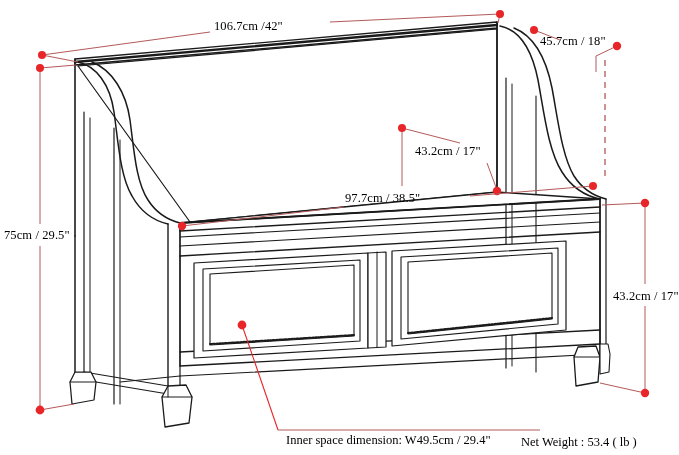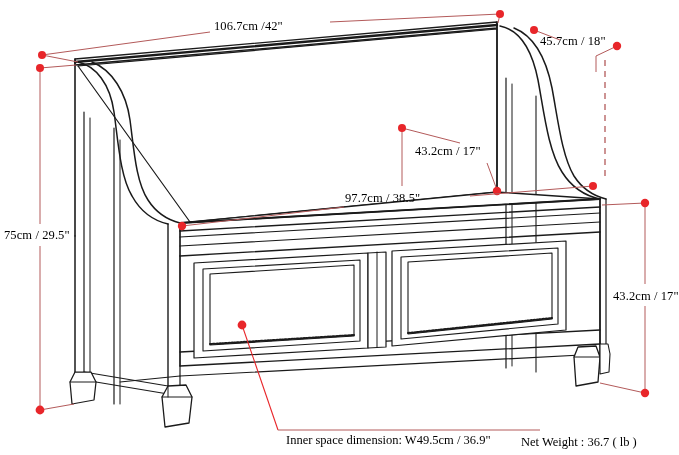--- a/index.html
+++ b/index.html
@@ -245,19 +245,19 @@
 
   <div class="dim-label" id="label-seat-depth">43.2cm / 17"</div>
 
   <div class="dim-label" id="label-seat-width">97.7cm / 38.5"</div>
 
   <div class="dim-label" id="label-height">75cm / 29.5"</div>
 
   <div class="dim-label" id="label-lower-h">43.2cm / 17"</div>
 
   <div class="note-label" id="label-inner">
-    <div>Inner space dimension: W49.5cm / 36.9"</div>
+    <div>Inner space dimension: W49.5cm / 29.4"</div>
     
   </div>
 
-  <div class="note-label" id="label-weight">Net Weight : 36.7 ( lb )</div>
+  <div class="note-label" id="label-weight">Net Weight : 53.4 ( lb )</div>
 
 </div>
 
 </body></html>

